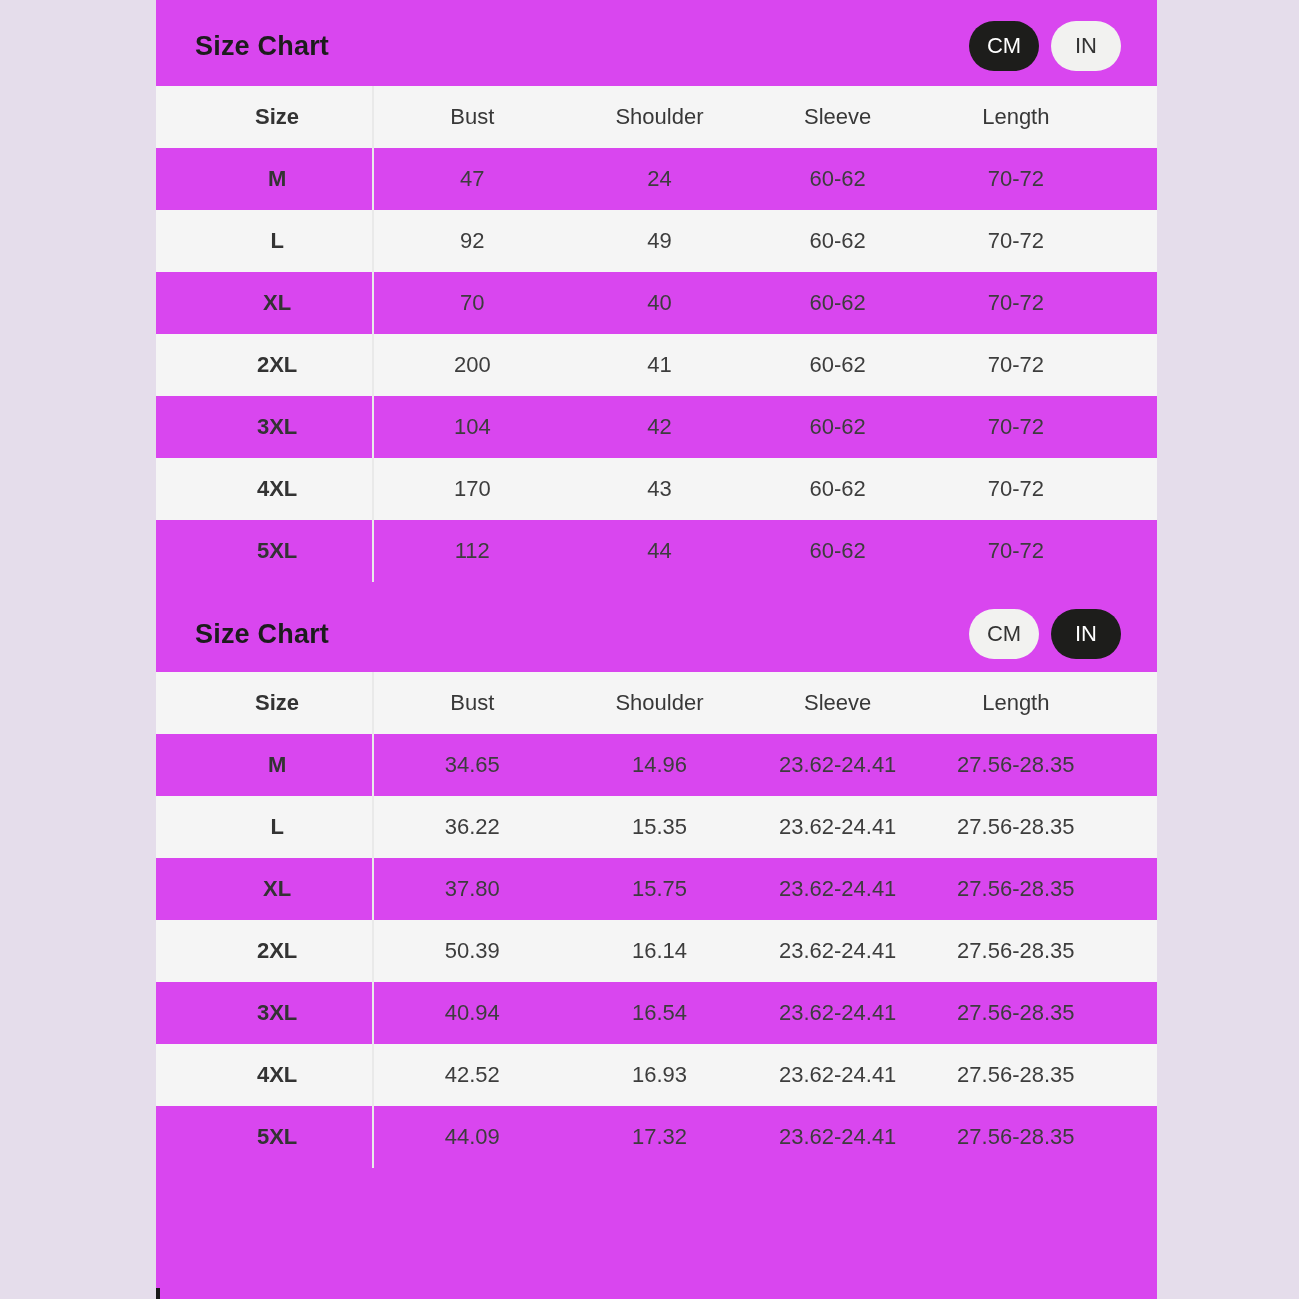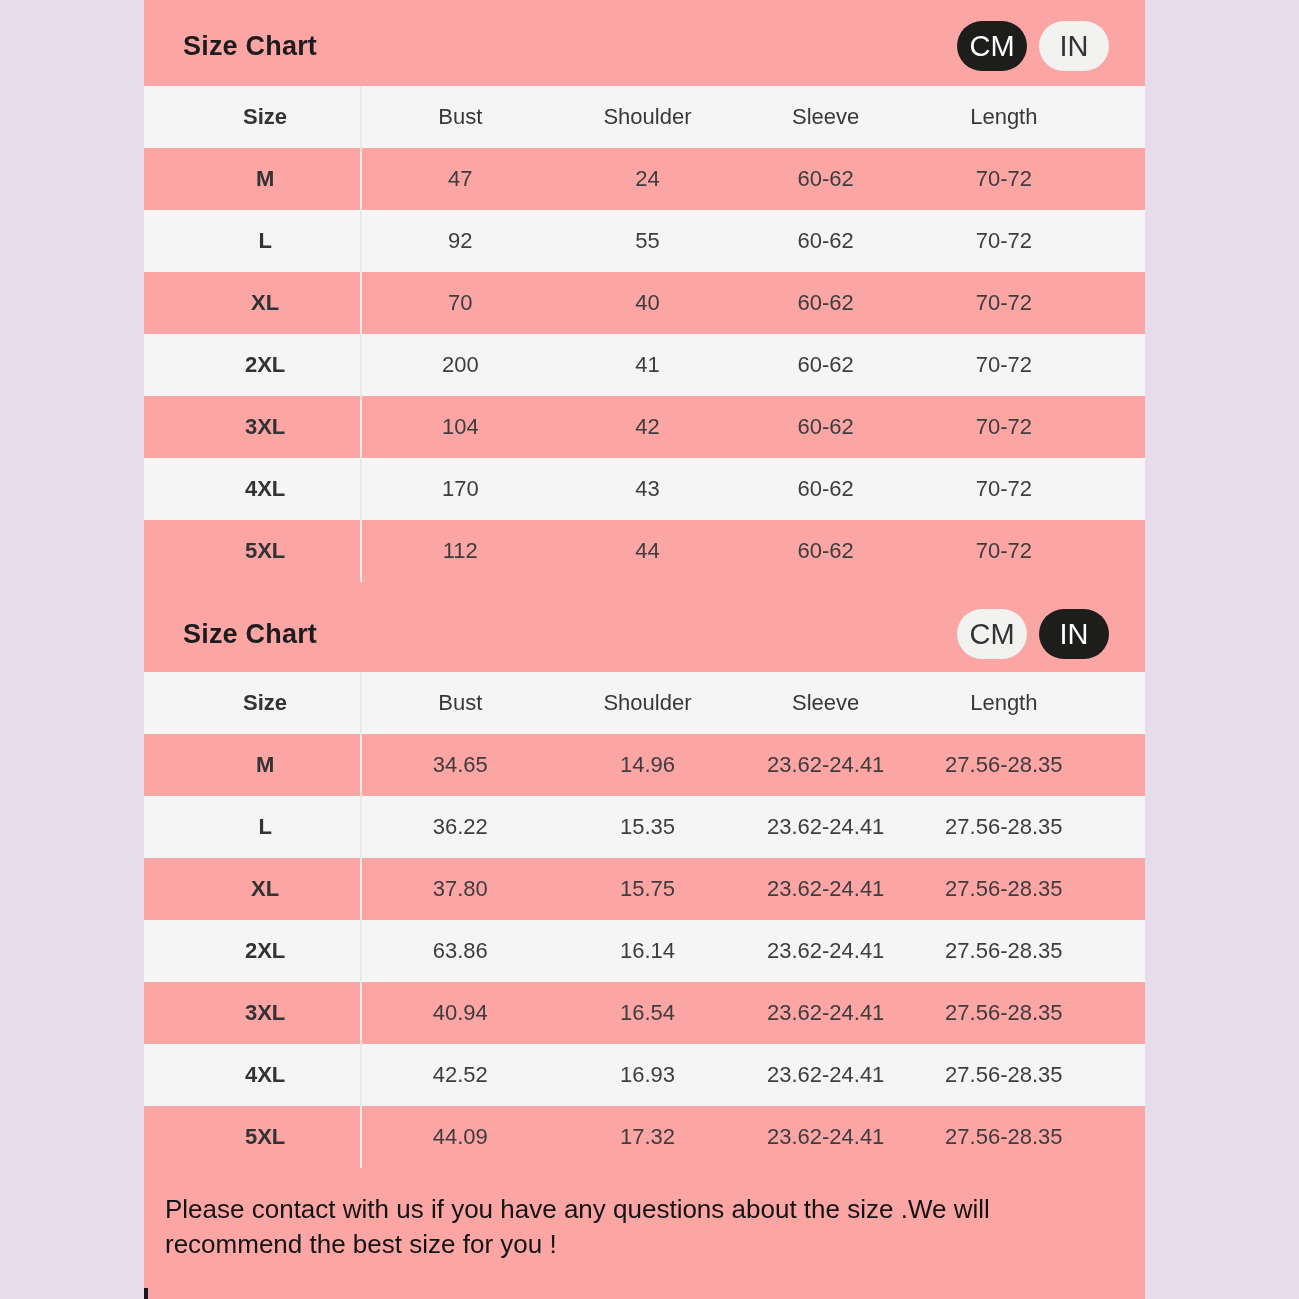--- a/index.html
+++ b/index.html
@@ -5,23 +5,23 @@
   * { margin: 0; padding: 0; box-sizing: border-box; }
   html, body { width: 1299px; height: 1299px; }
   body {
     font-family: "Liberation Sans", sans-serif;
     background: #e5ddeb;
     position: relative;
     overflow: hidden;
   }
   .panel {
     position: absolute;
-    left: 144px; top: 0;
+    left: 156px; top: 0;
     width: 1001px; height: 1299px;
-    background: #fca5a5;
+    background: #d946ef;
   }
   .sec-header {
     display: flex;
     align-items: center;
     justify-content: space-between;
     padding: 6px 36px 0 39px;
     height: 86px;
   }
   .sec-header.second { height: 90px; padding-top: 14px; }
   .sec-title {
@@ -29,21 +29,21 @@
     font-weight: 700;
     color: #1c1c1c;
     letter-spacing: 0.2px;
   }
   .toggle-group { display: flex; gap: 12px; }
   .pill {
     width: 70px; height: 50px;
     border: none;
     border-radius: 26px;
     font-family: "Liberation Sans", sans-serif;
-    font-size: 29px;
+    font-size: 22px;
     display: inline-flex;
     align-items: center;
     justify-content: center;
     cursor: pointer;
     background: #f2f2f0;
     color: #333333;
   }
   .pill.active { background: #1d1d1b; color: #ffffff; }
   table.size-table {
     width: 100%;
@@ -124,21 +124,21 @@
             <td>M</td>
             <td>47</td>
             <td>24</td>
             <td>60-62</td>
             <td>70-72</td>
             <td class="spacer"></td>
           </tr>
           <tr>
             <td>L</td>
             <td>92</td>
-            <td>55</td>
+            <td>49</td>
             <td>60-62</td>
             <td>70-72</td>
             <td class="spacer"></td>
           </tr>
           <tr>
             <td>XL</td>
             <td>70</td>
             <td>40</td>
             <td>60-62</td>
             <td>70-72</td>
@@ -227,21 +227,21 @@
           <tr>
             <td>XL</td>
             <td>37.80</td>
             <td>15.75</td>
             <td>23.62-24.41</td>
             <td>27.56-28.35</td>
             <td class="spacer"></td>
           </tr>
           <tr>
             <td>2XL</td>
-            <td>63.86</td>
+            <td>50.39</td>
             <td>16.14</td>
             <td>23.62-24.41</td>
             <td>27.56-28.35</td>
             <td class="spacer"></td>
           </tr>
           <tr>
             <td>3XL</td>
             <td>40.94</td>
             <td>16.54</td>
             <td>23.62-24.41</td>
@@ -261,16 +261,15 @@
             <td>44.09</td>
             <td>17.32</td>
             <td>23.62-24.41</td>
             <td>27.56-28.35</td>
             <td class="spacer"></td>
           </tr>
         </tbody>
     </table>
   </section>
 
-  <p class="note">Please contact with us if you have any questions about the size .We will recommend the best size for you !</p>
 
   <div class="edge-artifact"></div>
 </div>
 
 </body></html>

